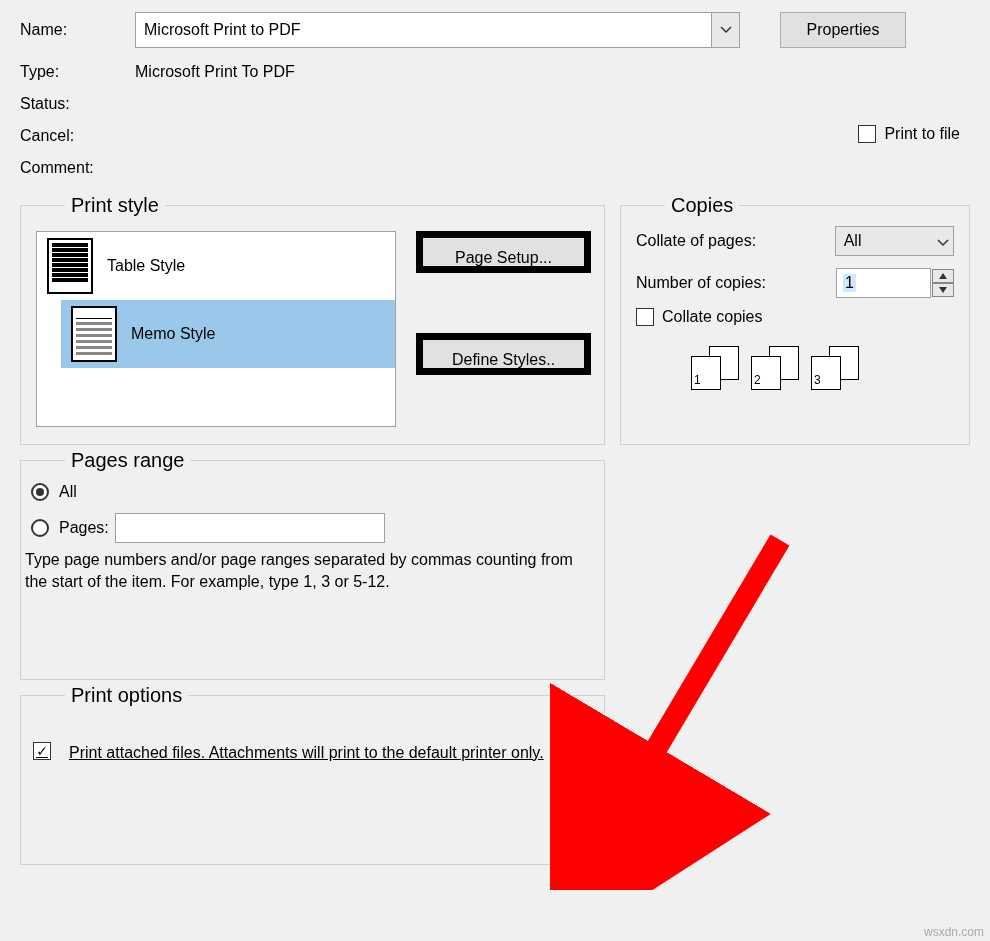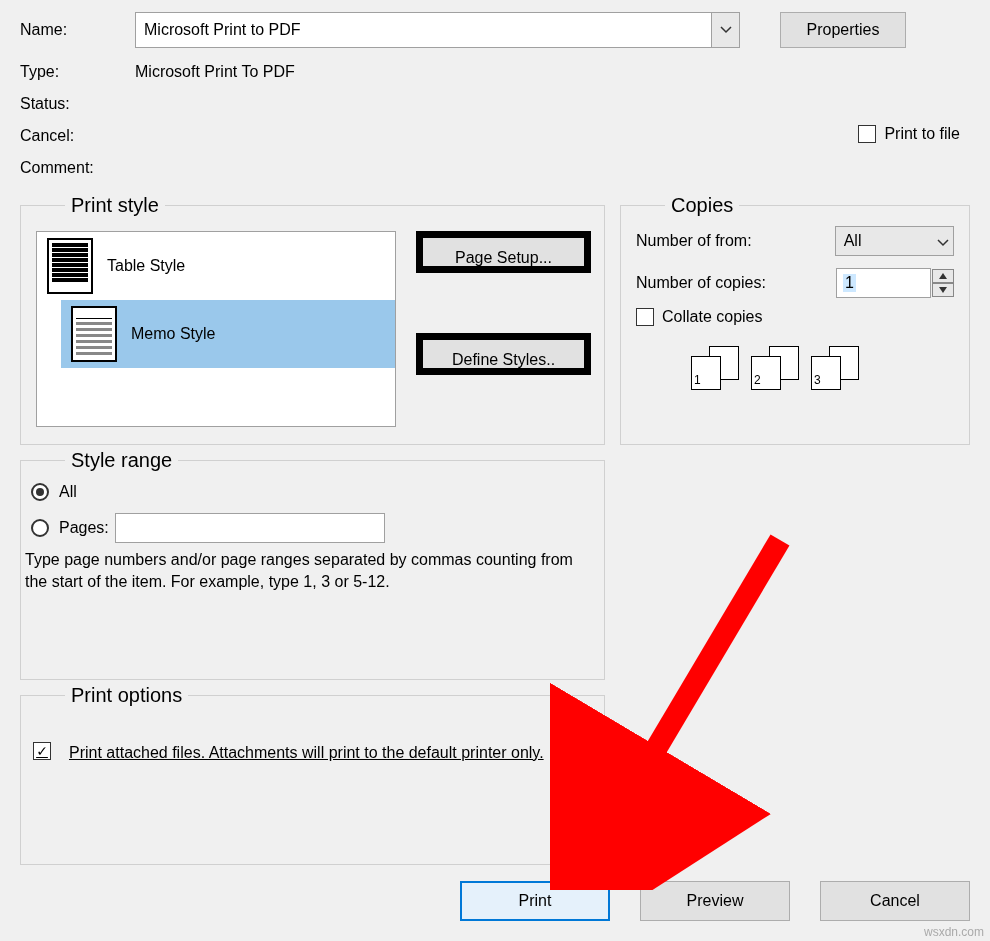--- a/index.html
+++ b/index.html
@@ -242,21 +242,21 @@
     </div>
     <div class="style-btns">
       <div class="btn">Page Setup...</div>
       <div class="btn">Define Styles..</div>
     </div>
   </div>
 
   <div class="fieldset fs-copies">
     <div class="legend">Copies</div>
     <div class="copies-row">
-      <div class="copies-label">Number of from:</div>
+      <div class="copies-label">Collate of pages:</div>
       <div class="copies-select">
         <span>All</span>
         <span class="dd">
           <svg width="12" height="8" viewBox="0 0 12 8">
               <path d="M1 1 L6 6 L11 1" stroke="#333" stroke-width="1.5" fill="none"></path>
             </svg>
         </span>
       </div>
     </div>
     <div class="copies-row">
@@ -291,46 +291,41 @@
         <div class="page front">2</div>
       </div>
       <div class="page-stack">
         <div class="page back">3</div>
         <div class="page front">3</div>
       </div>
     </div>
   </div>
 
   <div class="fieldset fs-pagerange">
-    <div class="legend">Style range</div>
+    <div class="legend">Pages range</div>
     <div class="radio-row">
       <span class="radio checked"></span>
       <span>All</span>
     </div>
     <div class="radio-row">
       <span class="radio"></span>
       <span>Pages:</span>
       <div class="pages-input"></div>
     </div>
     <div class="hint">Type page numbers and/or page ranges separated by commas counting from the start of the item.  For example, type 1, 3 or 5-12.</div>
   </div>
 
   <div class="fieldset fs-options">
     <div class="legend">Print options</div>
     <div class="opt-row">
       <span class="checkbox checked"></span>
       <span class="opt-text">Print attached files.  Attachments will print to the default printer only.</span>
     </div>
   </div>
 
-  <div class="bottom-btns">
-    <div class="bbtn primary">Print</div>
-    <div class="bbtn">Preview</div>
-    <div class="bbtn">Cancel</div>
-  </div>
 
   <svg class="arrow" style="left:550px; top:520px; width:260px; height:370px;" viewBox="0 0 260 370">
     <defs>
       <marker id="ah" markerWidth="14" markerHeight="14" refX="6" refY="6" orient="auto">
         <path d="M0 0 L12 6 L0 12 Z" fill="#ff0000"></path>
       </marker>
     </defs>
     <line x1="230" y1="20" x2="40" y2="340" stroke="#ff0000" stroke-width="22" marker-end="url(#ah)"></line>
   </svg>
 

